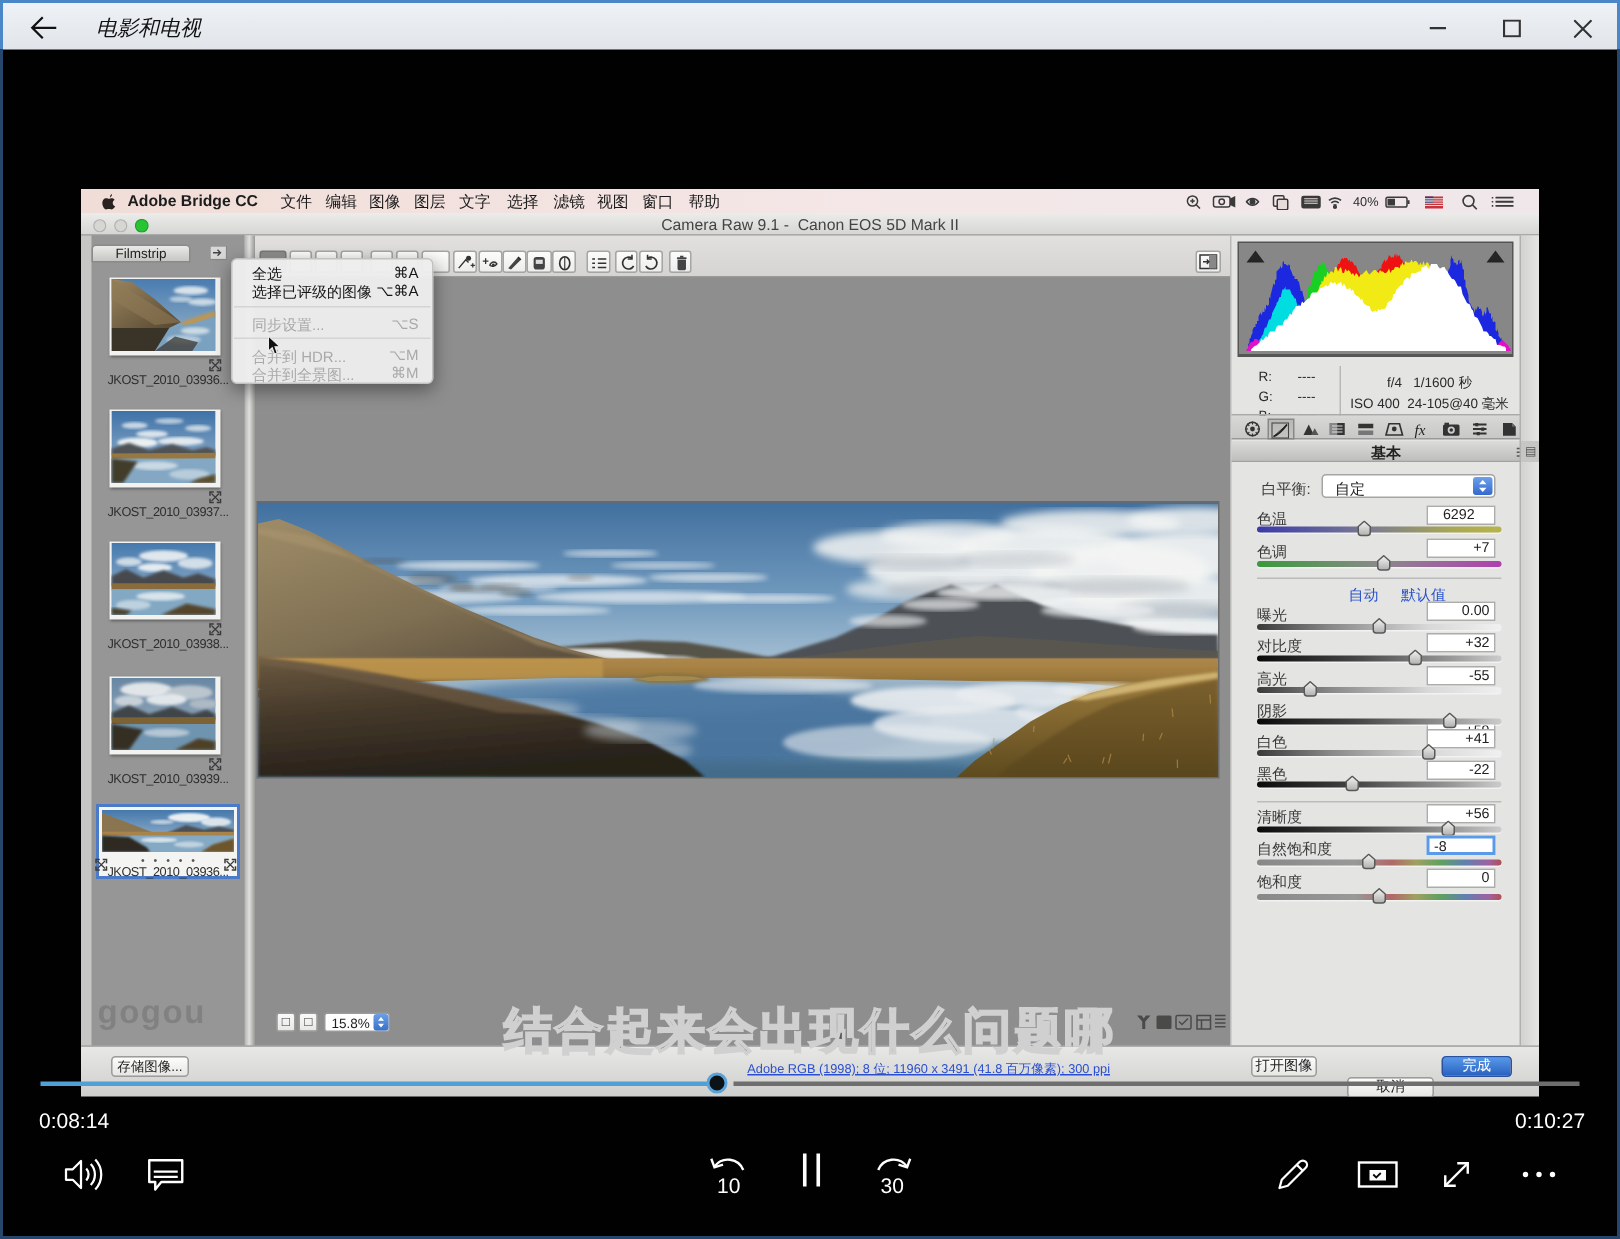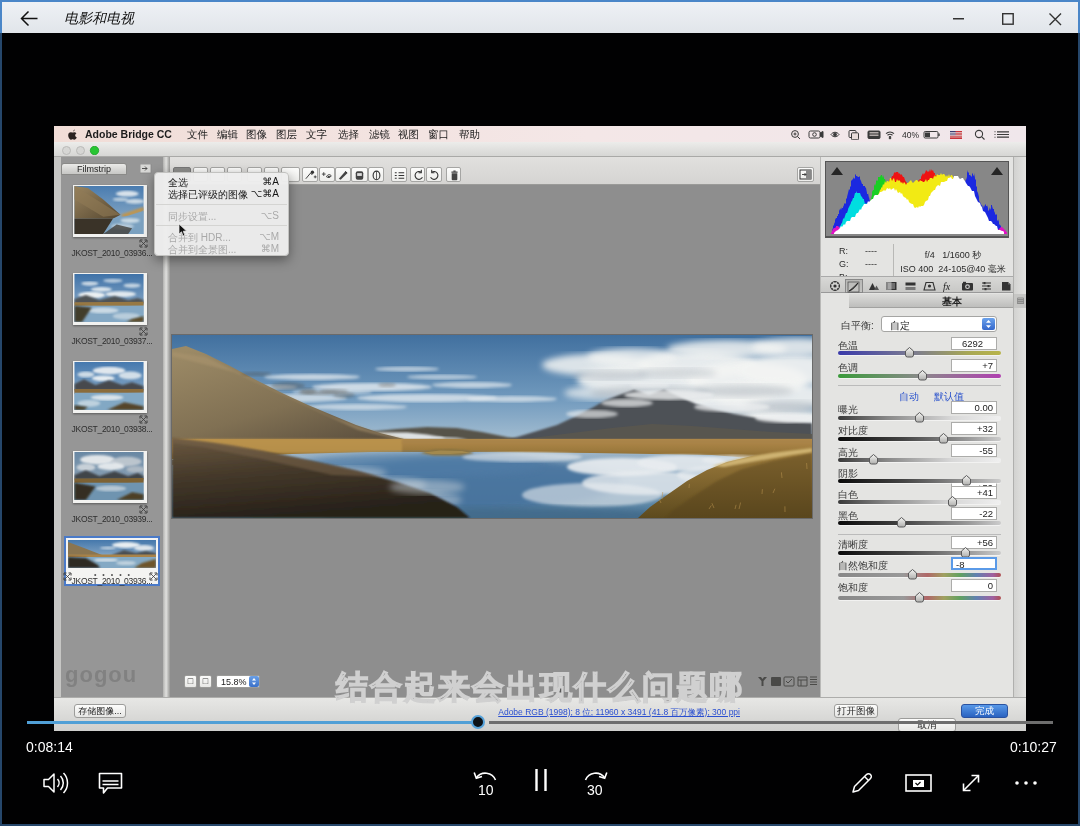--- a/index.html
+++ b/index.html
@@ -110,20 +110,21 @@
             <path d="M204.5 2.8 h1 M204.5 5.5 h1 M204.5 8.2 h1" stroke-width="1.1"></path>
           </g>
 </svg>
       </div>
 <div id="mactitle">
 <svg class="abs" style="left:8px;top:4px" width="42" height="9">
           <circle cx="4.5" cy="4.5" r="4" fill="#d6d6d4" stroke="#b2b2b0" stroke-width="0.8"></circle>
           <circle cx="18.5" cy="4.5" r="4" fill="#d6d6d4" stroke="#b2b2b0" stroke-width="0.8"></circle>
           <circle cx="32.5" cy="4.5" r="4.2" fill="#28c532" stroke="#1ea32a" stroke-width="0.8"></circle>
         </svg>
+<div style="position:absolute;left:0;width:972px;text-align:center;top:2px;font-size:10.5px;">Camera Raw 9.1 -&nbsp; Canon EOS 5D Mark II</div>
 </div>
 <div id="toolbar">
         <div class="tbtn" style="left:10px;width:18px;background:linear-gradient(#8a8a88,#a2a2a0);border:1px solid #777;"></div>
         <div class="tbtn" style="left:30px;width:15px;"></div>
         <div class="tbtn" style="left:47px;width:15px;"></div>
         <div class="tbtn" style="left:64px;width:15px;"></div>
         <div class="tbtn" style="left:84px;width:15px;"></div>
         <div class="tbtn" style="left:101px;width:15px;"></div>
         <div class="tbtn" style="left:118px;width:19px;"></div>
         <div class="tbtn" style="left:139px;width:16px;">
@@ -601,21 +602,21 @@
               <rect x="7.5" y="5" width="2" height="2.2" fill="#333"></rect>
               <rect x="4.5" y="8" width="2" height="2.2" fill="#333"></rect>
             </svg>
           </div>
           <div class="abs" style="left:176px;top:2px;width:18px;height:14px;">
             <svg width="14" height="12" viewBox="0 0 14 12" style="display:block;margin:1px auto;">
               <path d="M3 2 h6 l2.5 2.5 v6 h-8.5 Z" fill="#333"></path>
               <path d="M9 2 v2.5 h2.5" fill="#666"></path>
             </svg>
           </div>
-        </div><div class="abs" style="left:0;top:137px;width:206px;height:14px;background:linear-gradient(#dcdcda,#bebebc);border-bottom:1px solid #a2a2a0;margin-left:28px;">
+        </div><div class="abs" style="left:0;top:137px;width:206px;height:14px;background:linear-gradient(#dcdcda,#bebebc);border-bottom:1px solid #a2a2a0;">
 <div style="position:absolute;width:206px;text-align:center;top:1px;font-size:10px;font-weight:bold;color:#222;">基本</div>
 <svg class="abs" style="left:190px;top:4px" width="10" height="7">
             <path d="M0 1 h9 M0 3.5 h9 M0 6 h9" stroke="#555" stroke-width="1"></path>
           </svg>
 </div><div class="rlabel" style="left:20px;top:162px;">白平衡:</div>
 <div class="abs" style="left:60px;top:159px;width:116px;height:16px;background:#fff;border:1px solid #a5a5a3;border-radius:3px;">
 <div style="position:absolute;left:8px;top:2px;font-size:10px;color:#222;">自定</div>
 <div style="position:absolute;right:1px;top:1px;width:13px;height:12px;background:linear-gradient(#6ba2ec,#3568cc);border-radius:2px;"><svg width="13" height="12">
               <path d="M6.5 2 L9 4.8 H4 Z M6.5 10 L4 7.2 h5 Z" fill="#fff"></path>
             </svg></div>

